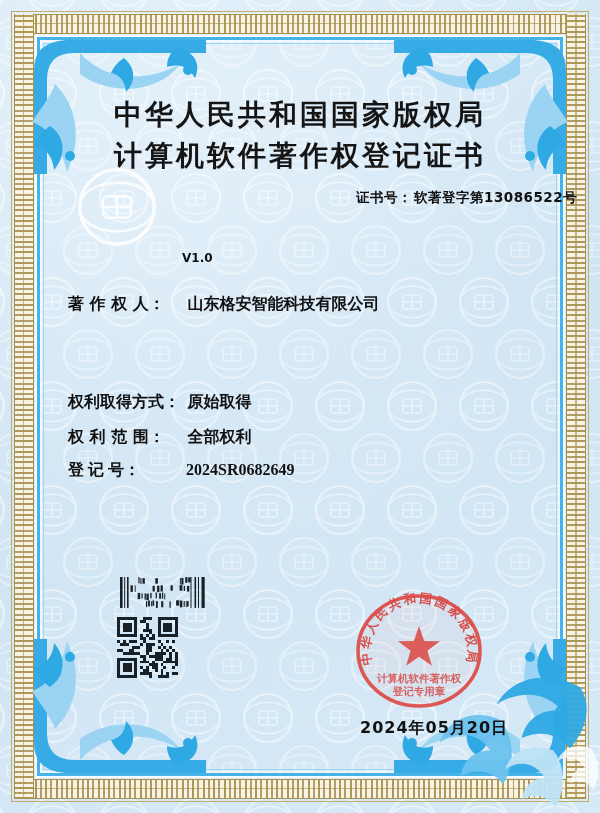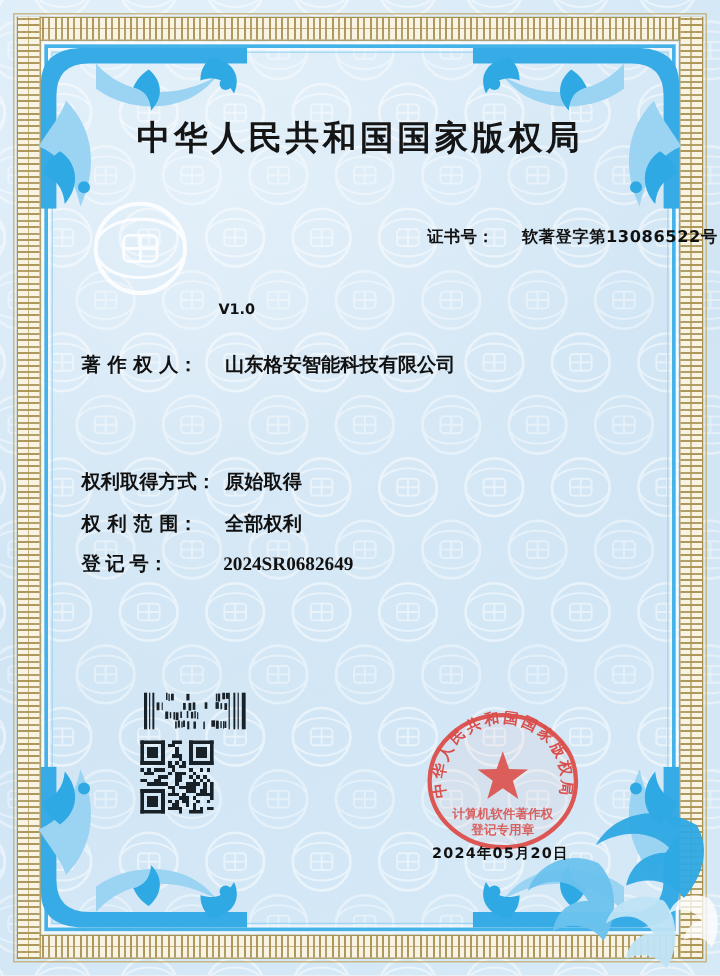--- a/index.html
+++ b/index.html
@@ -40,33 +40,33 @@
   .corner.bl{bottom:28px;left:28px;transform:scaleY(-1);}
   .corner.br{bottom:28px;right:28px;transform:scale(-1,-1);}
   .waves{position:absolute;right:2px;bottom:2px;width:185px;height:150px;z-index:4;opacity:.95;pointer-events:none;}
   
   .content{position:absolute;inset:0;z-index:5;}
   .title{position:absolute;left:0;right:0;text-align:center;font-weight:900;
     font-size:28px;letter-spacing:3px;color:#151515;}
   .title.l1{top:96px;}
   .title.l2{top:137px;}
   .certno{position:absolute;top:189px;left:356px;font-size:13.5px;font-weight:700;letter-spacing:.5px;}
-  .certno .lbl{margin-right:23px;}
+  .certno .lbl{margin-right:2px;}
   .frow{position:absolute;left:68px;font-size:16px;font-weight:700;white-space:nowrap;}
   .frow .flabel{display:inline-block;width:114px;}
   .frow .fvalue{margin-left:0px;}
   .r1{top:228px;} .r1b{top:251px;left:182px;position:absolute;font-size:12px;font-weight:700;}
   .r2{top:294px;} .r3{top:392px;} .r4{top:427px;} .r5{top:460px;font-family:Liberation Serif, serif;}
   .statement{position:absolute;top:497px;left:62px;width:482px;font-size:15.5px;font-weight:700;
     line-height:35px;text-indent:2em;text-align:justify;letter-spacing:.5px;}
   .barcode{position:absolute;top:577px;left:120px;width:86px;height:31px;}
   .qrcode{position:absolute;top:617px;left:117px;width:61px;height:61px;}
   .seal{position:absolute;top:592px;left:352px;width:134px;height:126px;z-index:6;
     opacity:.92;mix-blend-mode:multiply;}
-  .date{position:absolute;top:703px;left:360px;font-size:12px;font-weight:800;letter-spacing:1px;z-index:7;}
+  .date{position:absolute;top:718px;left:360px;font-size:16px;font-weight:800;letter-spacing:1px;z-index:7;}
   .hidden-defs{position:absolute;width:0;height:0;overflow:hidden;}
 </style>
 </head>
 <body>
 
 <svg class="hidden-defs" aria-hidden="true">
   <defs>
     <g id="wm-emblem" fill="none" stroke="#ffffff">
       <circle r="24" stroke-width="2.2"></circle>
       <path d="M-23,-5 a24,15 0 0 1 46,0" stroke-width="1.6"></path>
@@ -288,20 +288,21 @@
     </svg>
   <svg class="corner br" viewBox="0 0 178 146">
       <use href="#corner-scroll"></use>
     </svg>
   <svg class="waves" viewBox="0 0 185 150">
     <use href="#wave-cluster" transform="translate(10,14) scale(1.05)"></use>
   </svg>
 
   <div class="content">
     <div class="title l1">中华人民共和国国家版权局</div>
+    <div class="title l2">计算机软件著作权登记证书</div>
 
     <div class="certno">
       <span class="lbl">证书号：</span><span>软著登字第13086522号</span>
     </div>
 
     <div class="r1b">V1.0</div>
 
     <div class="frow r2">
       <span class="flabel">著 作 权 人：</span>
       <span class="fvalue">山东格安智能科技有限公司</span>

